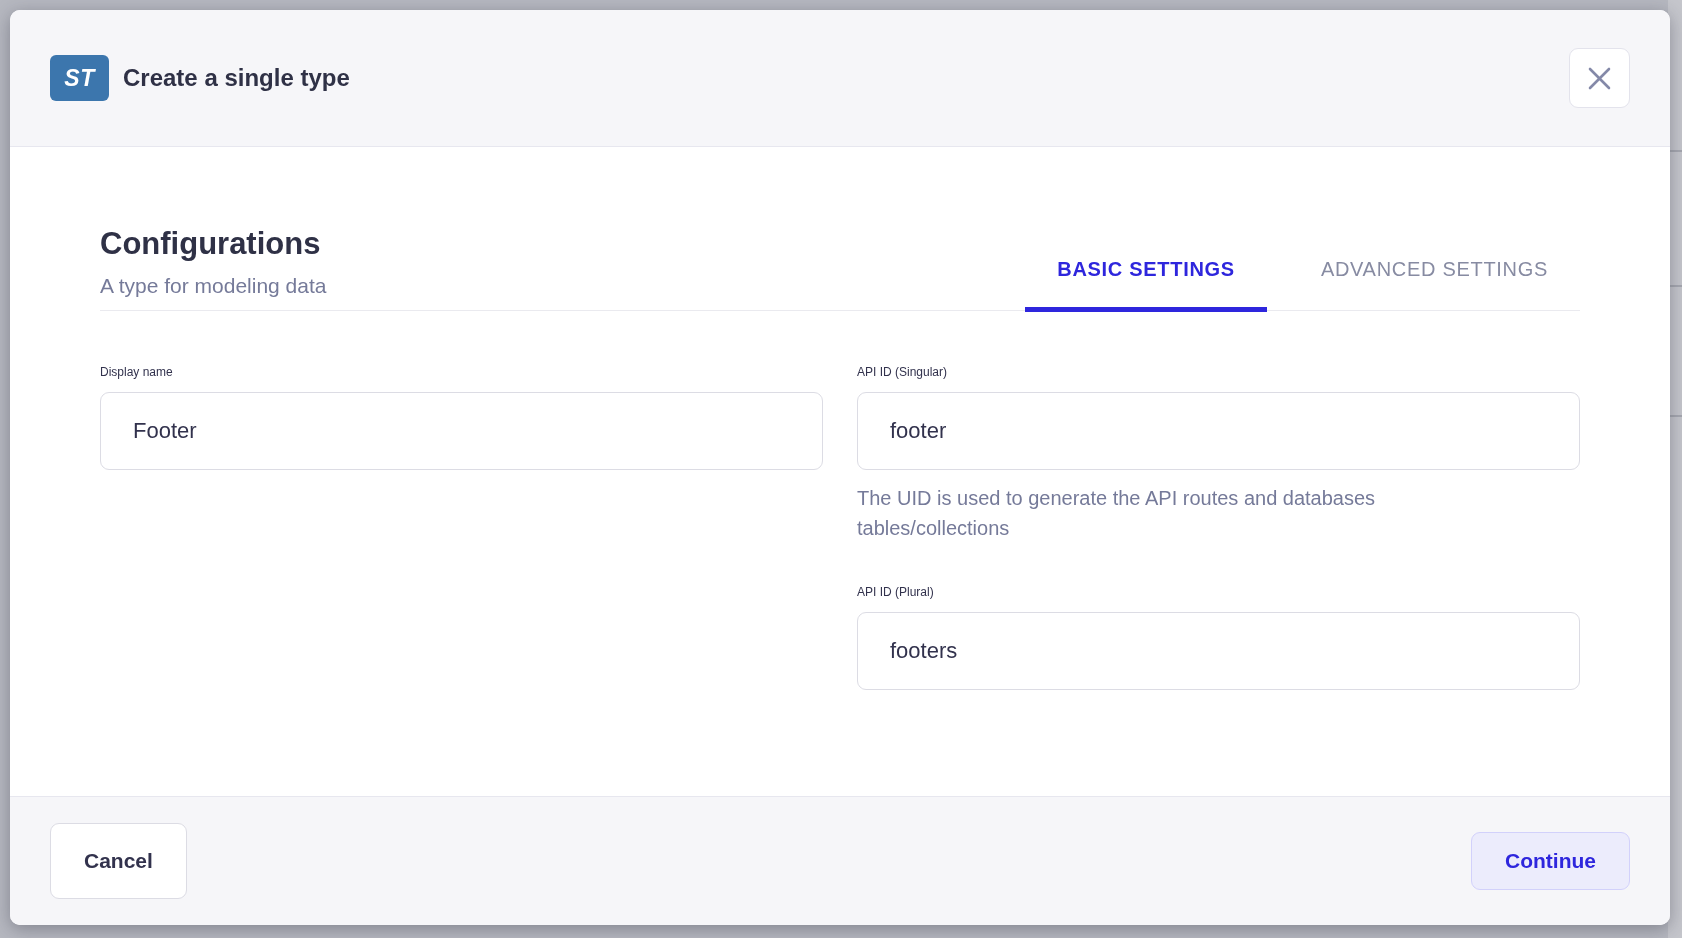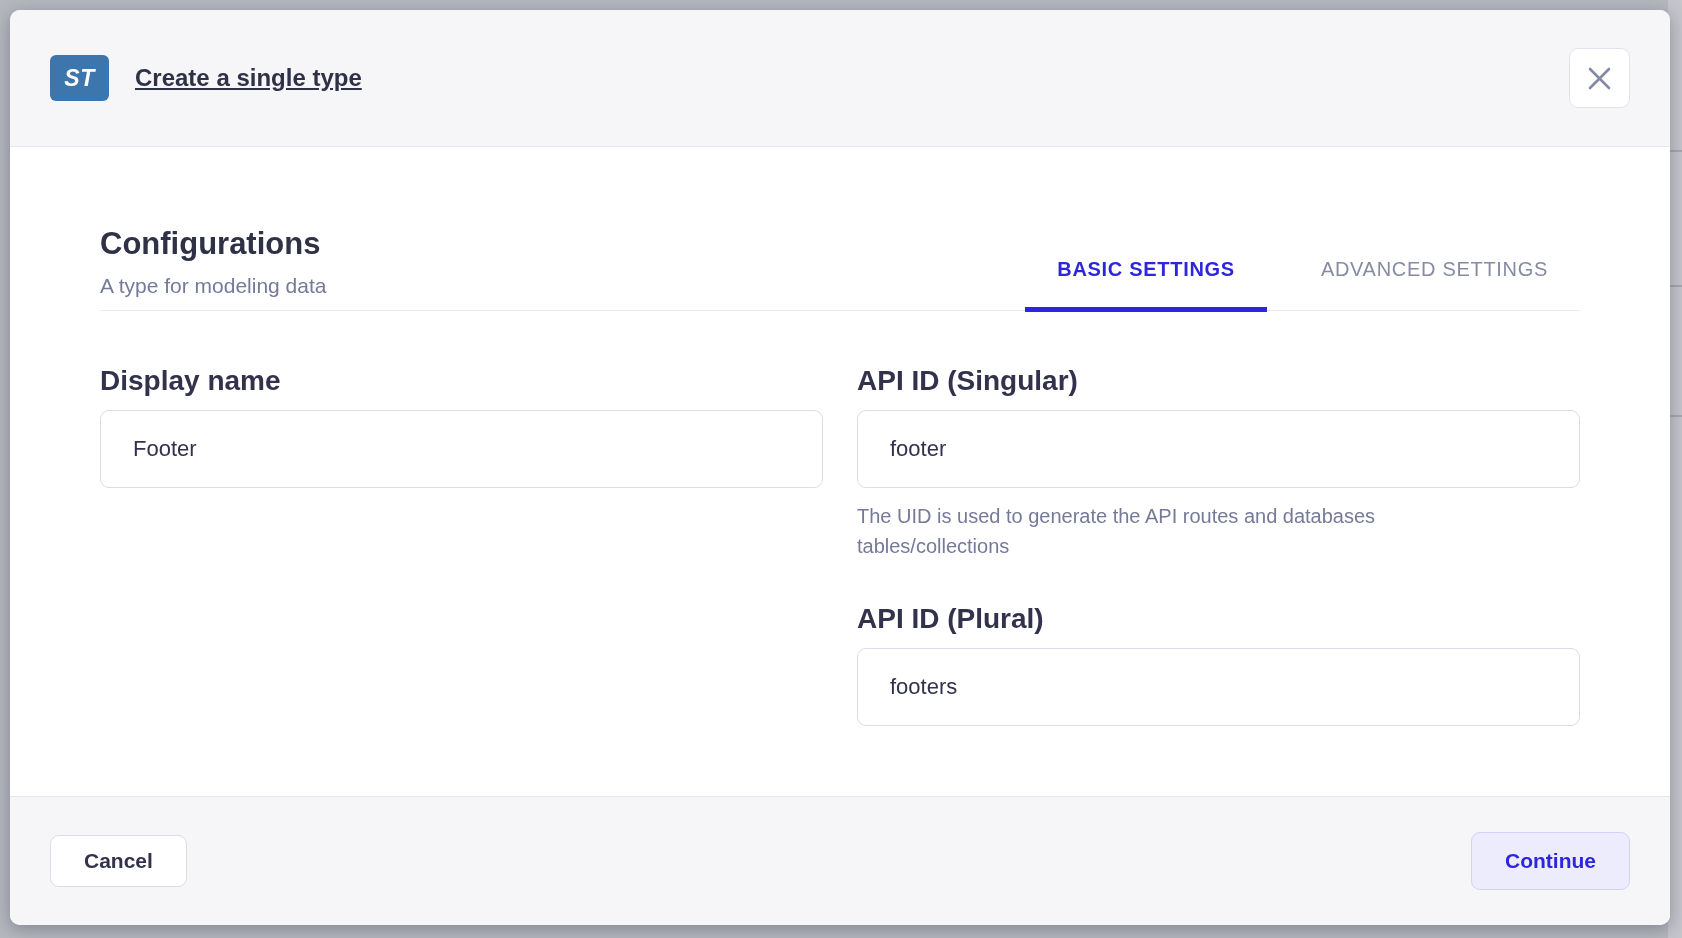--- a/index.html
+++ b/index.html
@@ -38,24 +38,23 @@
   .st-badge {
     width: 59px; height: 46px;
     background: #3c76ad;
     border-radius: 6px;
     color: #ffffff;
     font-weight: bold; font-style: italic;
     font-size: 23px; letter-spacing: 0.5px;
     display: flex; align-items: center; justify-content: center;
   }
   .modal-title {
-    margin-left: 26px;
+    margin-left: 14px;
     font-size: 24px; font-weight: bold;
     color: #2f3146;
-    text-decoration: underline;
   }
   .close-btn {
     margin-left: auto;
     width: 61px; height: 60px;
     background: #ffffff;
     border: 1px solid #e3e3ec;
     border-radius: 9px;
     display: flex; align-items: center; justify-content: center;
     cursor: pointer;
   }
@@ -99,21 +98,21 @@
   }
 
   .form-grid {
     display: grid;
     grid-template-columns: 1fr 1fr;
     column-gap: 34px;
     margin-top: 54px;
   }
   .field-label {
     display: block;
-    font-size: 28px; font-weight: bold;
+    font-size: 12px; font-weight: normal;
     color: #32324d;
   }
   .text-input {
     margin-top: 13px;
     width: 100%; height: 78px;
     border: 1px solid #dcdce4;
     border-radius: 9px;
     padding: 0 32px;
     font-family: "Liberation Sans", sans-serif;
     font-size: 22px; color: #32324d;
@@ -130,21 +129,21 @@
 
   
   .modal-footer {
     flex: 0 0 129px; height: 129px;
     background: #f6f6f9;
     border-top: 1px solid #e7e7ef;
     display: flex; align-items: center;
     padding: 0 40px;
   }
   .btn {
-    height: 52px;
+    height: 76px;
     border-radius: 9px;
     font-family: "Liberation Sans", sans-serif;
     font-size: 21px; font-weight: bold;
     padding: 0 33px;
     cursor: pointer;
   }
   .btn-cancel {
     background: #ffffff;
     border: 1px solid #dcdce4;
     color: #32324d;

